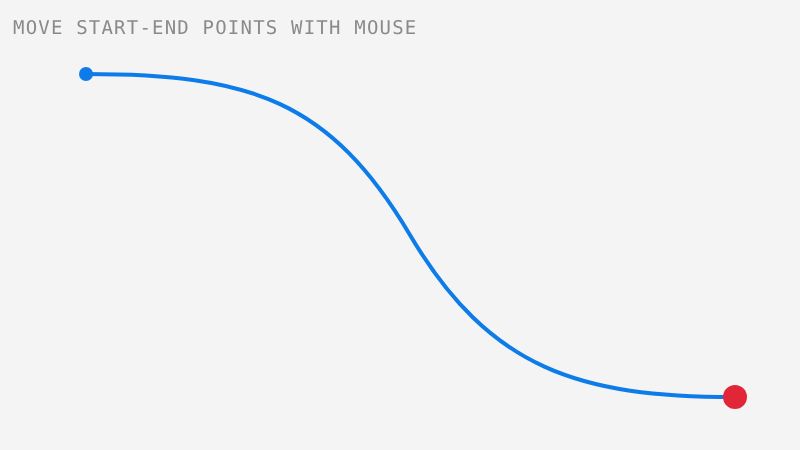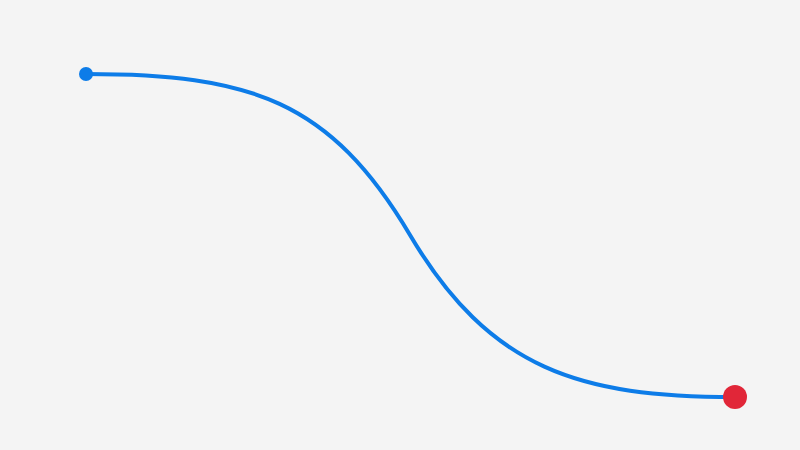--- a/index.html
+++ b/index.html
@@ -45,20 +45,21 @@
     position: absolute;
     border-radius: 50%;
     background: transparent;
   }
 </style>
 </head>
 <body>
 
 <div id="canvas-stage" style="width: 800px; height: 450px; background: rgb(244, 244, 244);">
 
+  <div id="title" style="left: 13px; top: 17px; color: rgb(138, 138, 138); font-size: 19px;">MOVE START-END POINTS WITH MOUSE</div>
 
   <svg id="curve-svg" viewBox="0 0 800 450">
     <path id="curve-path" fill="none" stroke="#0d7ce8" stroke-width="4" stroke-linecap="round" stroke-linejoin="round" d="M 86 74 C 250 74, 330 100, 410 235 C 490 370, 580 397, 735 397"></path>
     <circle id="start-dot" cx="86" cy="74" r="7" fill="#0d7ce8"></circle>
     <circle id="end-dot" cx="735" cy="397" r="12" fill="#e12638"></circle>
   </svg>
 
   <div class="handle-hit" id="start-hit" style="left: 79px; top: 67px; width: 14px; height: 14px;"></div>
   <div class="handle-hit" id="end-hit" style="left: 723px; top: 385px; width: 24px; height: 24px;"></div>
 

